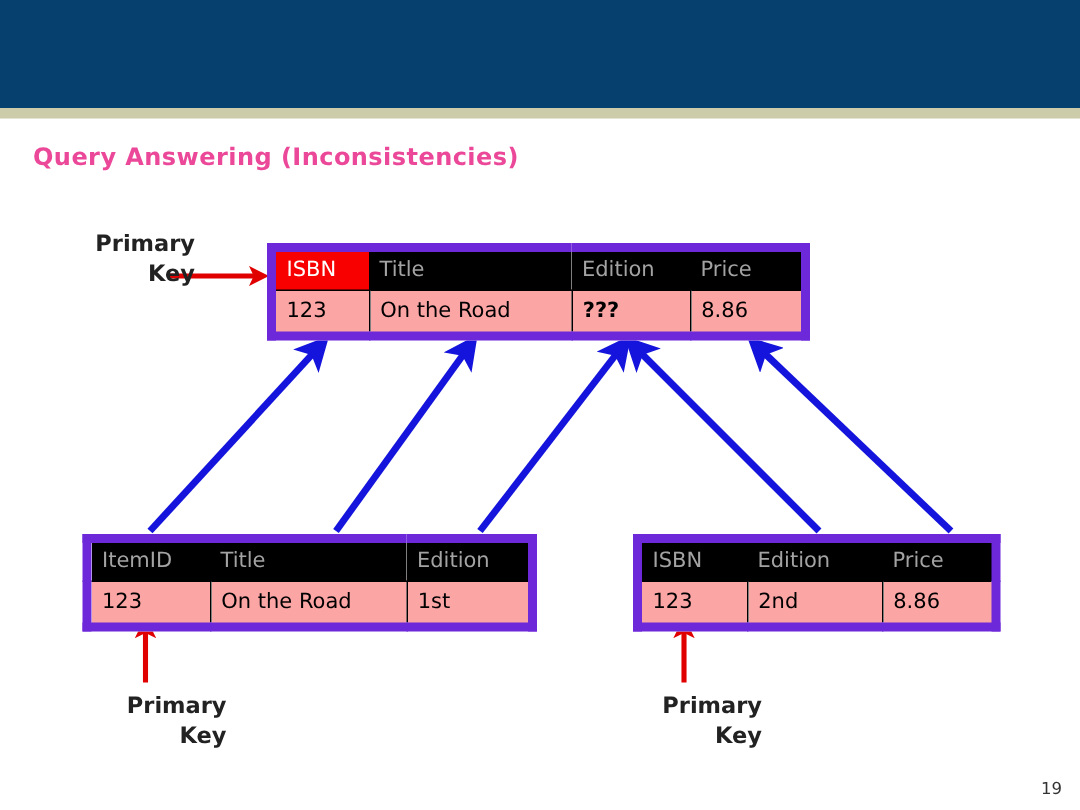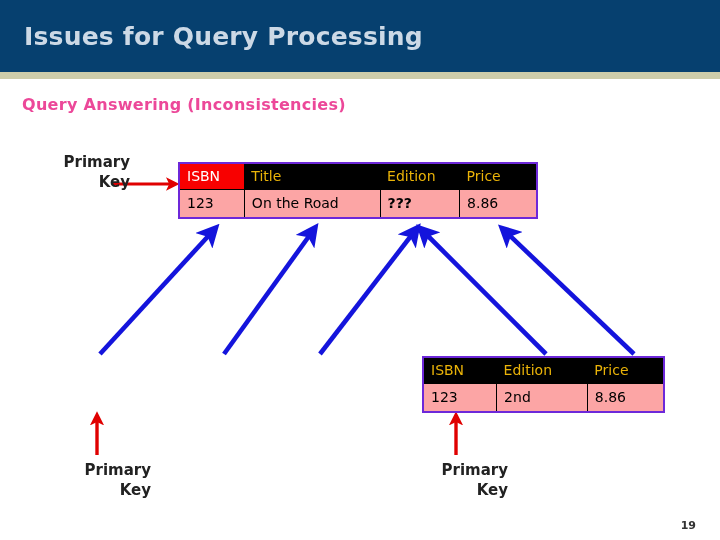--- a/index.html
+++ b/index.html
@@ -49,32 +49,32 @@
     width: 720px; height: 540px;
     pointer-events: none;
   }
 
   
   .tbl {
     position: absolute;
     border-collapse: collapse;
     table-layout: fixed;
     background: #ffffff;
-    border: 2px solid #6d28d9;
+    border: 6px solid #6d28d9;
   }
   .tbl th, .tbl td {
     padding: 0 7px;
     text-align: left;
     font-weight: normal;
     white-space: nowrap;
     overflow: hidden;
   }
   .tbl thead tr { background: #000000; }
   .tbl th {
-    color: #eab308;
+    color: #a3a3a3;
     font-size: 14px;
     height: 25px;
     line-height: 25px;
     border: none;
   }
   .tbl tbody td {
     color: #000000;
     font-size: 14px;
     height: 27px;
     line-height: 27px;
@@ -121,31 +121,30 @@
     text-align: right;
     line-height: 20px;
     white-space: nowrap;
   }
   #pk-label-top    { left: 34px;  top: 152px; width: 96px; }
   #pk-label-left   { left: 55px;  top: 460px; width: 96px; }
   #pk-label-right  { left: 412px; top: 460px; width: 96px; }
 
   
   #page-number {
-    position: absolute; right: 24px; bottom: 8px;
-    font-size: 11px; color: #333333; font-weight: bold;
+    position: absolute; right: 12px; bottom: 8px;
+    font-size: 11px; color: #333333;
   }
 </style>
 </head>
 <body>
 
 <div id="slide">
 
   <div id="header-bar"></div>
-  <div id="header-title">Issues for Query Processing</div>
   <div id="header-rule"></div>
 
   <div id="subtitle">Query Answering (Inconsistencies)</div>
 
   <svg id="arrow-layer" viewBox="0 0 720 540" width="720" height="540" xmlns="http://www.w3.org/2000/svg">
     <defs>
       <marker id="blue-head" markerWidth="5" markerHeight="5" refX="2.6" refY="2.5" orient="auto" markerUnits="strokeWidth">
         <path d="M0,0 L5,2.5 L0,5 L1.2,2.5 z" fill="#1414dc"></path>
       </marker>
       <marker id="red-head" markerWidth="4.2" markerHeight="4.2" refX="2.2" refY="2.1" orient="auto" markerUnits="strokeWidth">
@@ -184,20 +183,41 @@
     <tbody>
       <tr>
         <td>123</td>
         <td>On the Road</td>
         <td class="missing-val">???</td>
         <td>8.86</td>
       </tr>
     </tbody>
   </table>
 
+  <table class="tbl" id="tbl-items">
+    <colgroup>
+      <col class="c-itemid">
+        <col class="c-title">
+        <col class="c-edition">
+    </colgroup>
+    <thead>
+      <tr>
+        <th>ItemID</th>
+        <th>Title</th>
+        <th>Edition</th>
+      </tr>
+    </thead>
+    <tbody>
+      <tr>
+        <td>123</td>
+        <td>On the Road</td>
+        <td>1st</td>
+      </tr>
+    </tbody>
+  </table>
 
   <table class="tbl" id="tbl-books">
     <colgroup>
       <col class="c-isbn">
         <col class="c-edition">
         <col class="c-price">
     </colgroup>
     <thead>
       <tr>
         <th>ISBN</th>

